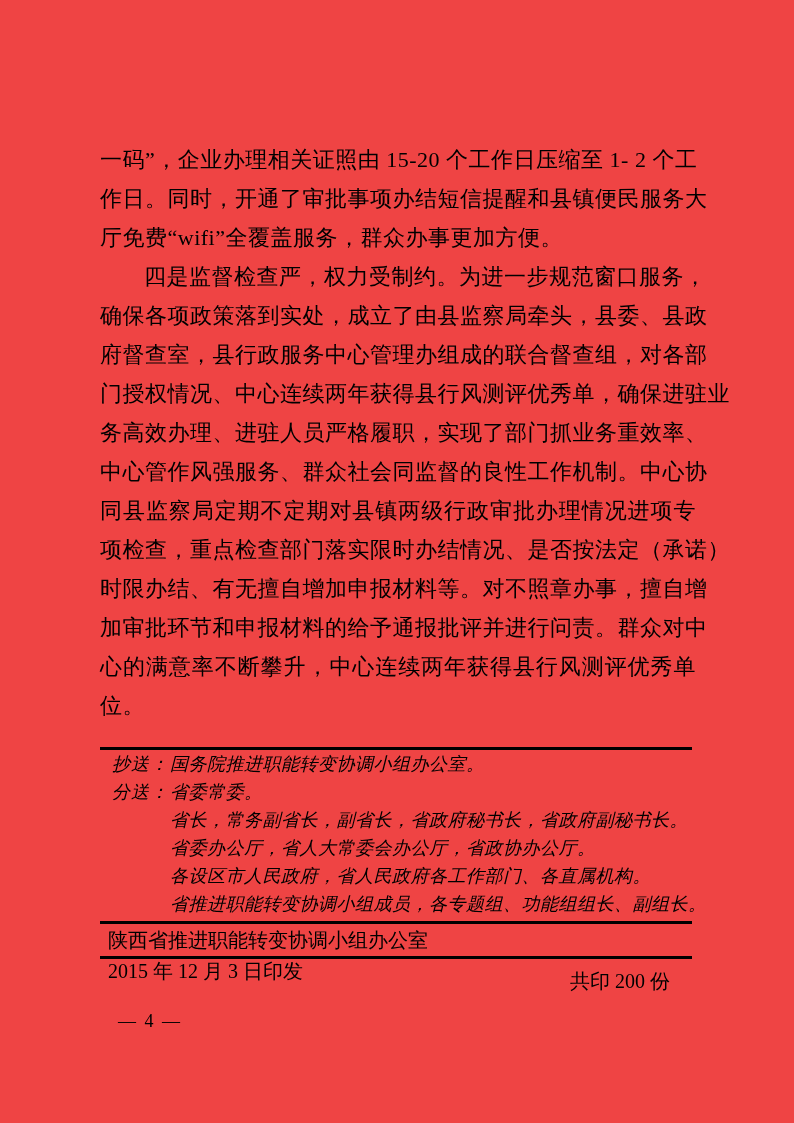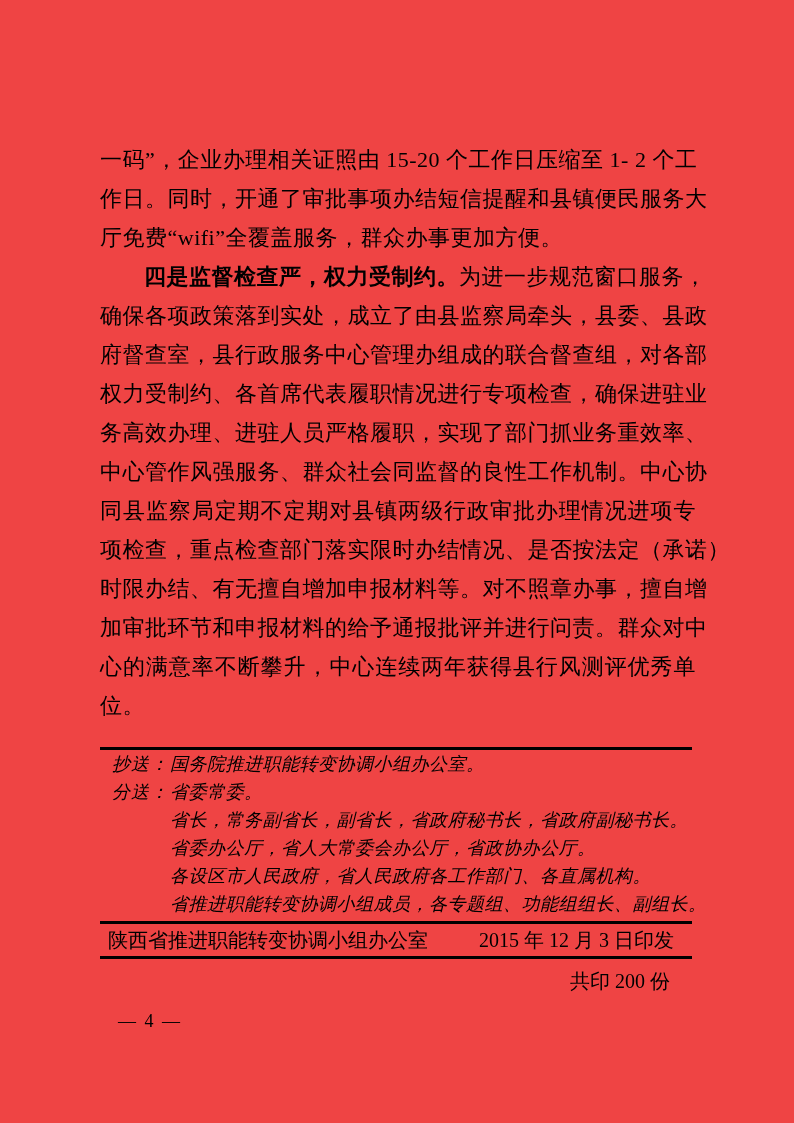--- a/index.html
+++ b/index.html
@@ -20,21 +20,21 @@
     height: 39px; line-height: 39px;
     font-size: 22px;
     text-align: justify;
     text-align-last: justify;
     -moz-text-align-last: justify;
     white-space: nowrap;
     letter-spacing: 0.5px;
   }
   .bline.para-end { text-align-last: left; -moz-text-align-last: left; }
   .bline.para-start { padding-left: 44px; box-sizing: border-box; }
-  .lead { font-weight: bold; font-family: "Liberation Sans", "DejaVu Sans", sans-serif; }
+  .lead { font-weight: normal; font-family: "Liberation Sans", "DejaVu Sans", sans-serif; }
 
   
   .rule { position: absolute; left: 100px; width: 592px; height: 3px; background: #000; }
   .rule-1 { top: 747px; }
   .rule-2 { top: 921px; }
   .rule-3 { top: 956px; }
 
   
   .dist-block { top: 750px; font-style: italic; }
   .dist-row { display: flex; height: 28px; line-height: 28px; font-size: 18px; padding-left: 12px; }
@@ -56,21 +56,21 @@
 <div class="page">
 
   <div class="content body-block" style="position:absolute;">
     <div class="bline">一码”，企业办理相关证照由 15-20 个工作日压缩至 1- 2 个工</div>
     <div class="bline">作日。同时，开通了审批事项办结短信提醒和县镇便民服务大</div>
     <div class="bline para-end">厅免费“wifi”全覆盖服务，群众办事更加方便。</div>
 
     <div class="bline para-start"><span class="lead">四是监督检查严，权力受制约。</span><span>为进一步规范窗口服务，</span></div>
     <div class="bline">确保各项政策落到实处，成立了由县监察局牵头，县委、县政</div>
     <div class="bline">府督查室，县行政服务中心管理办组成的联合督查组，对各部</div>
-    <div class="bline">权力受制约、各首席代表履职情况进行专项检查，确保进驻业</div>
+    <div class="bline">门授权情况、中心连续两年获得县行风测评优秀单，确保进驻业</div>
     <div class="bline">务高效办理、进驻人员严格履职，实现了部门抓业务重效率、</div>
     <div class="bline">中心管作风强服务、群众社会同监督的良性工作机制。中心协</div>
     <div class="bline">同县监察局定期不定期对县镇两级行政审批办理情况进项专</div>
     <div class="bline">项检查，重点检查部门落实限时办结情况、是否按法定（承诺）</div>
     <div class="bline">时限办结、有无擅自增加申报材料等。对不照章办事，擅自增</div>
     <div class="bline">加审批环节和申报材料的给予通报批评并进行问责。群众对中</div>
     <div class="bline">心的满意率不断攀升，中心连续两年获得县行风测评优秀单</div>
     <div class="bline para-end">位。</div>
   </div>
 
@@ -98,21 +98,21 @@
       <span class="dist-text">各设区市人民政府，省人民政府各工作部门、各直属机构。</span>
     </div>
     <div class="dist-row">
       <span class="dist-label"></span>
       <span class="dist-text">省推进职能转变协调小组成员，各专题组、功能组组长、副组长。</span>
     </div>
   </div>
 
   <div class="rule rule-2"></div>
 
-  <div class="content footer-row" style="position:absolute;">
+  <div class="content footer-row" style="position:absolute;flex-direction:column;">
     <span>陕西省推进职能转变协调小组办公室</span>
     <span>2015 年 12 月 3 日印发</span>
   </div>
 
   <div class="rule rule-3"></div>
 
   <div class="content copies-row" style="position:absolute;">共印 200 份</div>
 
   <div class="page-num">— 4 —</div>
 

